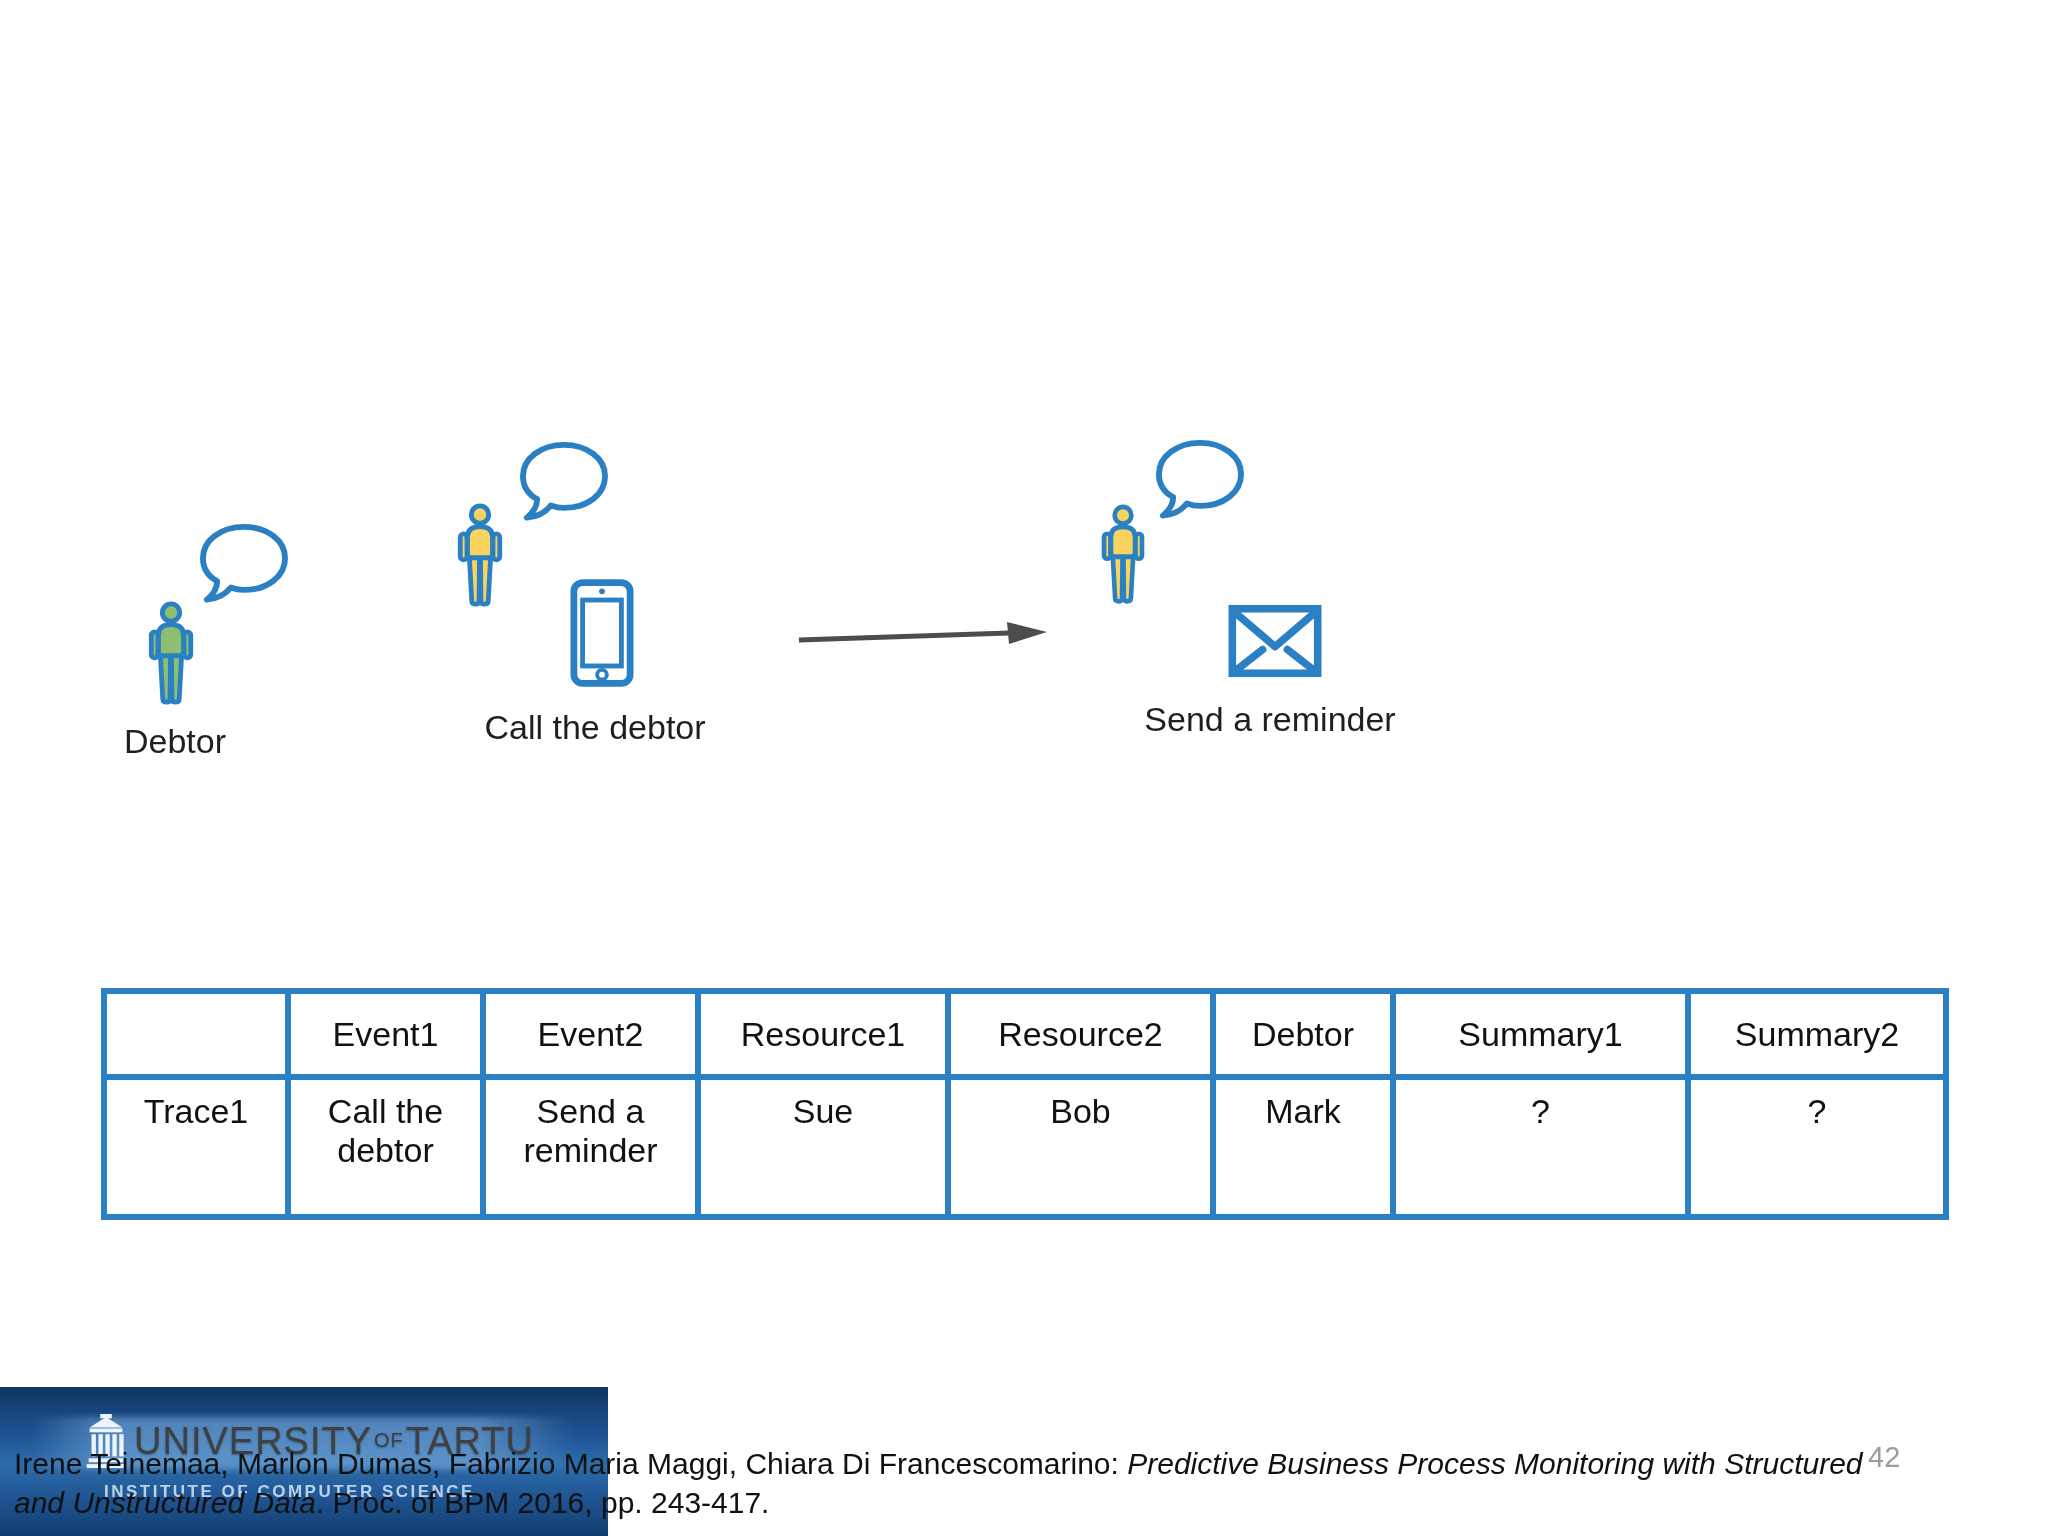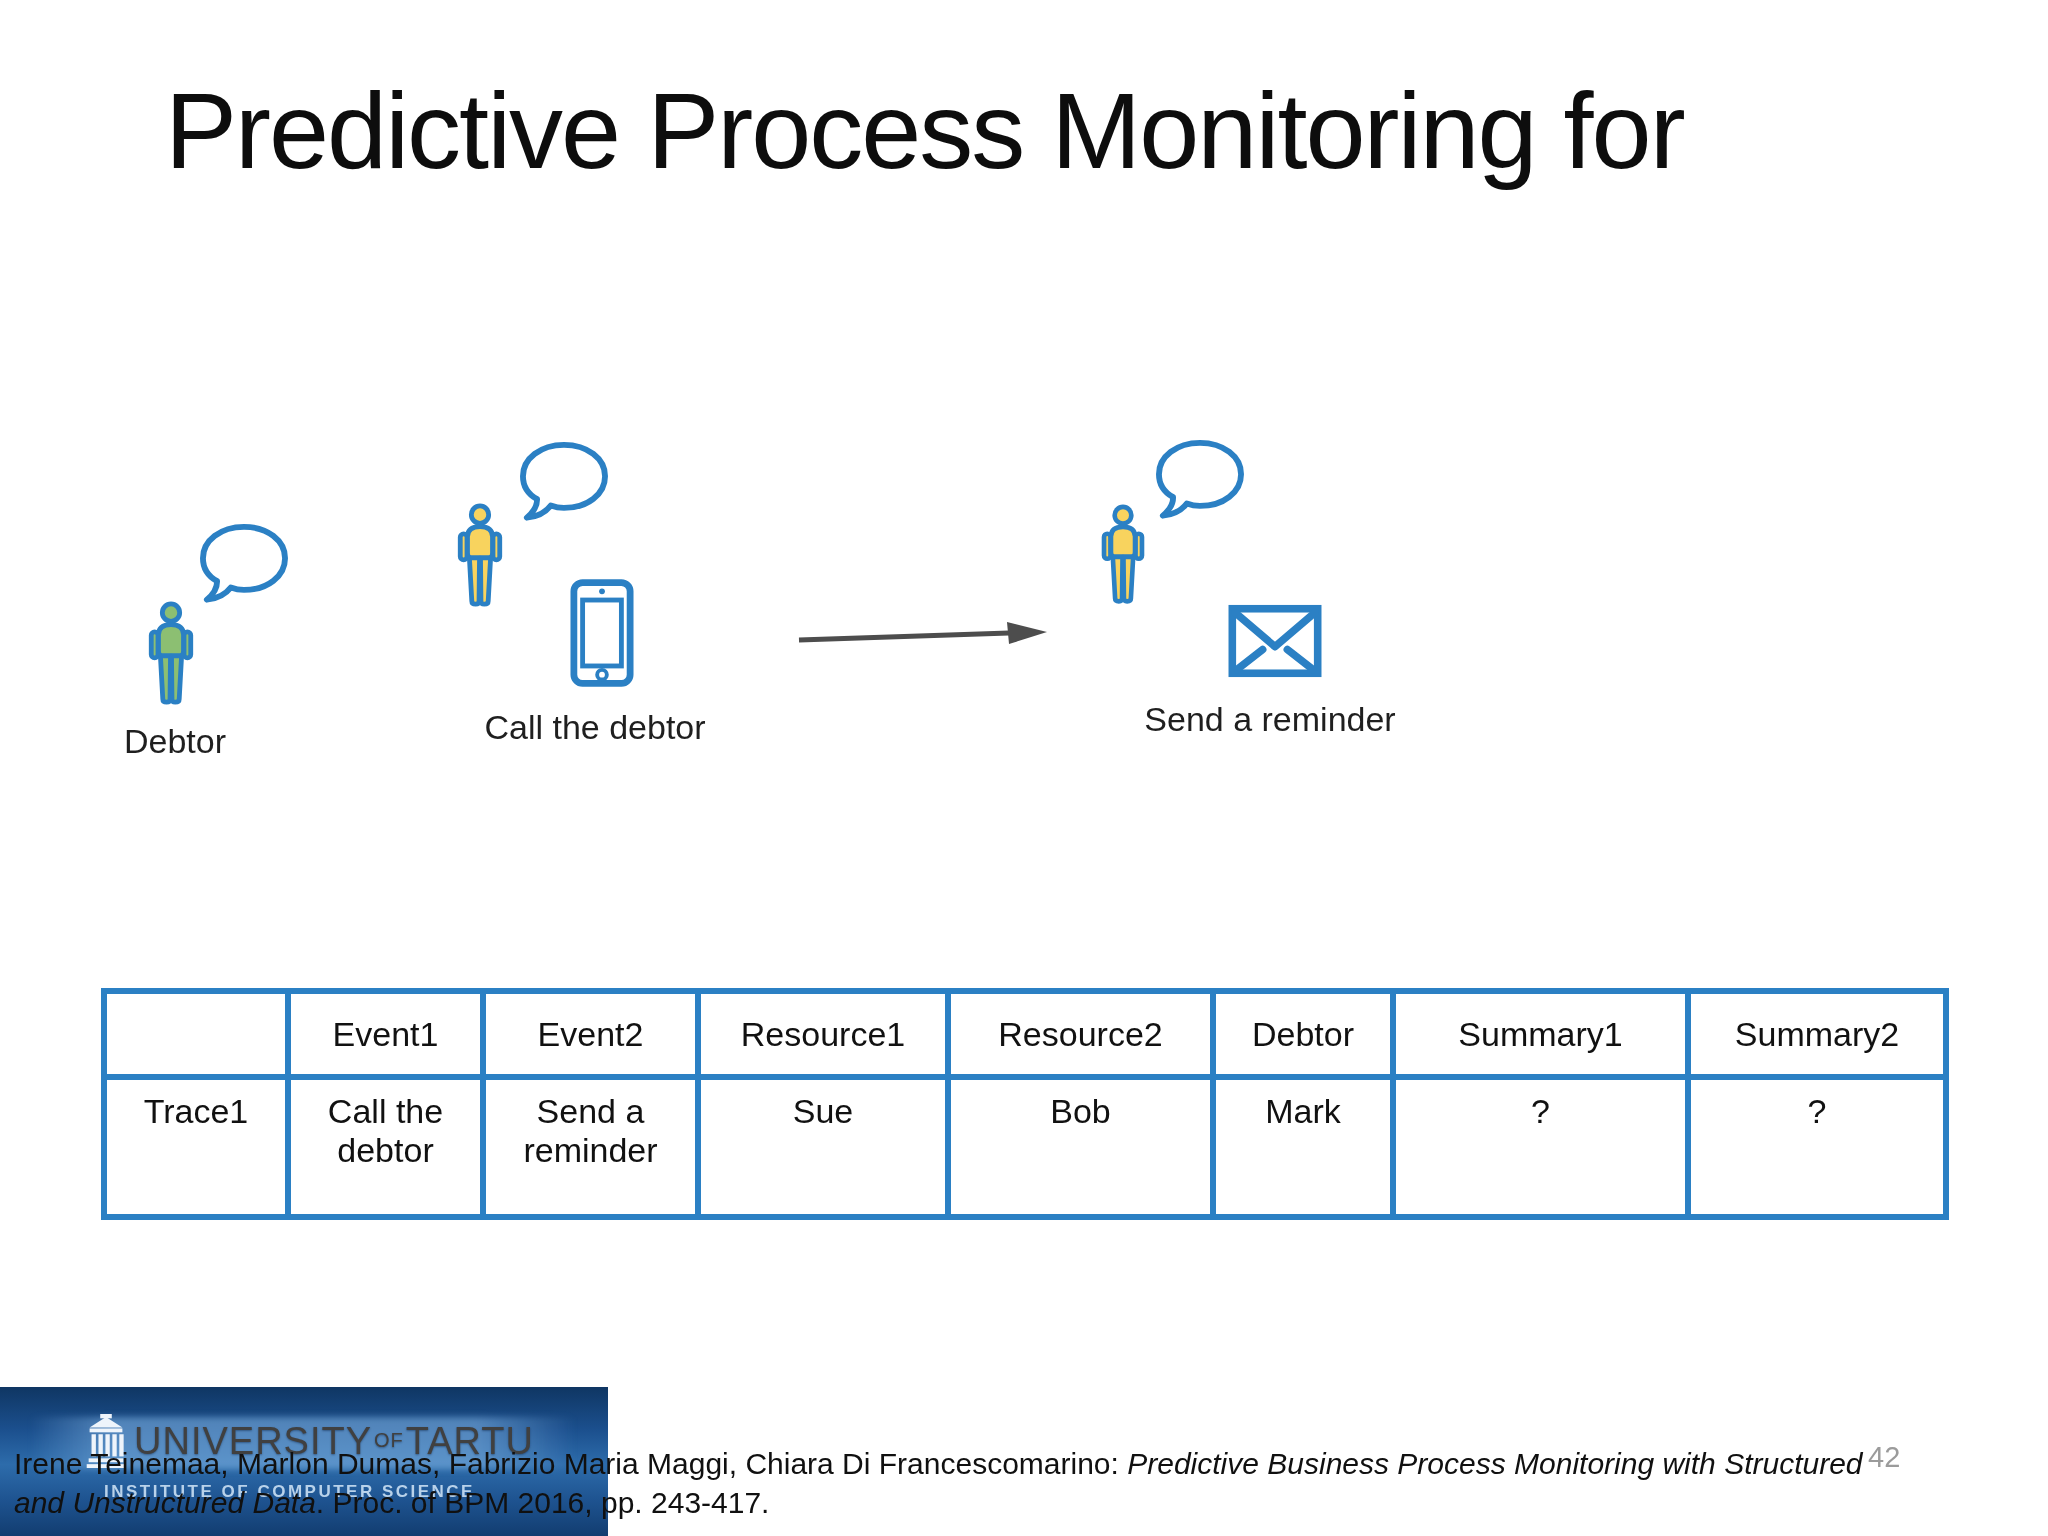--- a/index.html
+++ b/index.html
@@ -45,21 +45,20 @@
   .cit-line{white-space:nowrap;}
   .it{font-style:italic;}
   .pagenum{position:absolute;left:1868px;top:1441px;z-index:2;font-size:29px;color:#9b9b9b;}
 </style>
 </head>
 <body>
 
 <div class="slide">
 
   <h1 class="title">
-    <span class="tl">Predictive Process Monitoring for</span>
   </h1>
 
   <span class="abs" style="left:196px;top:522px;width:96px;height:86px;">
     <svg viewBox="0 0 98 88">
         <path fill="#fff" stroke="#2b80c4" stroke-width="6" stroke-linejoin="round" d="M49 5 C25 5 7 19 7 37 C7 47 12.5 55.5 21.5 60.5 C21.5 66.5 17.5 74 11 79.5 C21.5 78.5 30.5 73.5 35.5 67 C39.5 68.5 44 69.5 49 69.5 C73 69.5 91 55.5 91 37 C91 19 73 5 49 5 Z"></path>
       </svg>
   </span>
   <span class="abs" style="left:145px;top:600px;width:52px;height:110px;">
     <svg viewBox="0 0 54 114">
         <g stroke="#2b80c4" stroke-width="5" fill="#8cbf72" stroke-linejoin="round" stroke-linecap="round">

